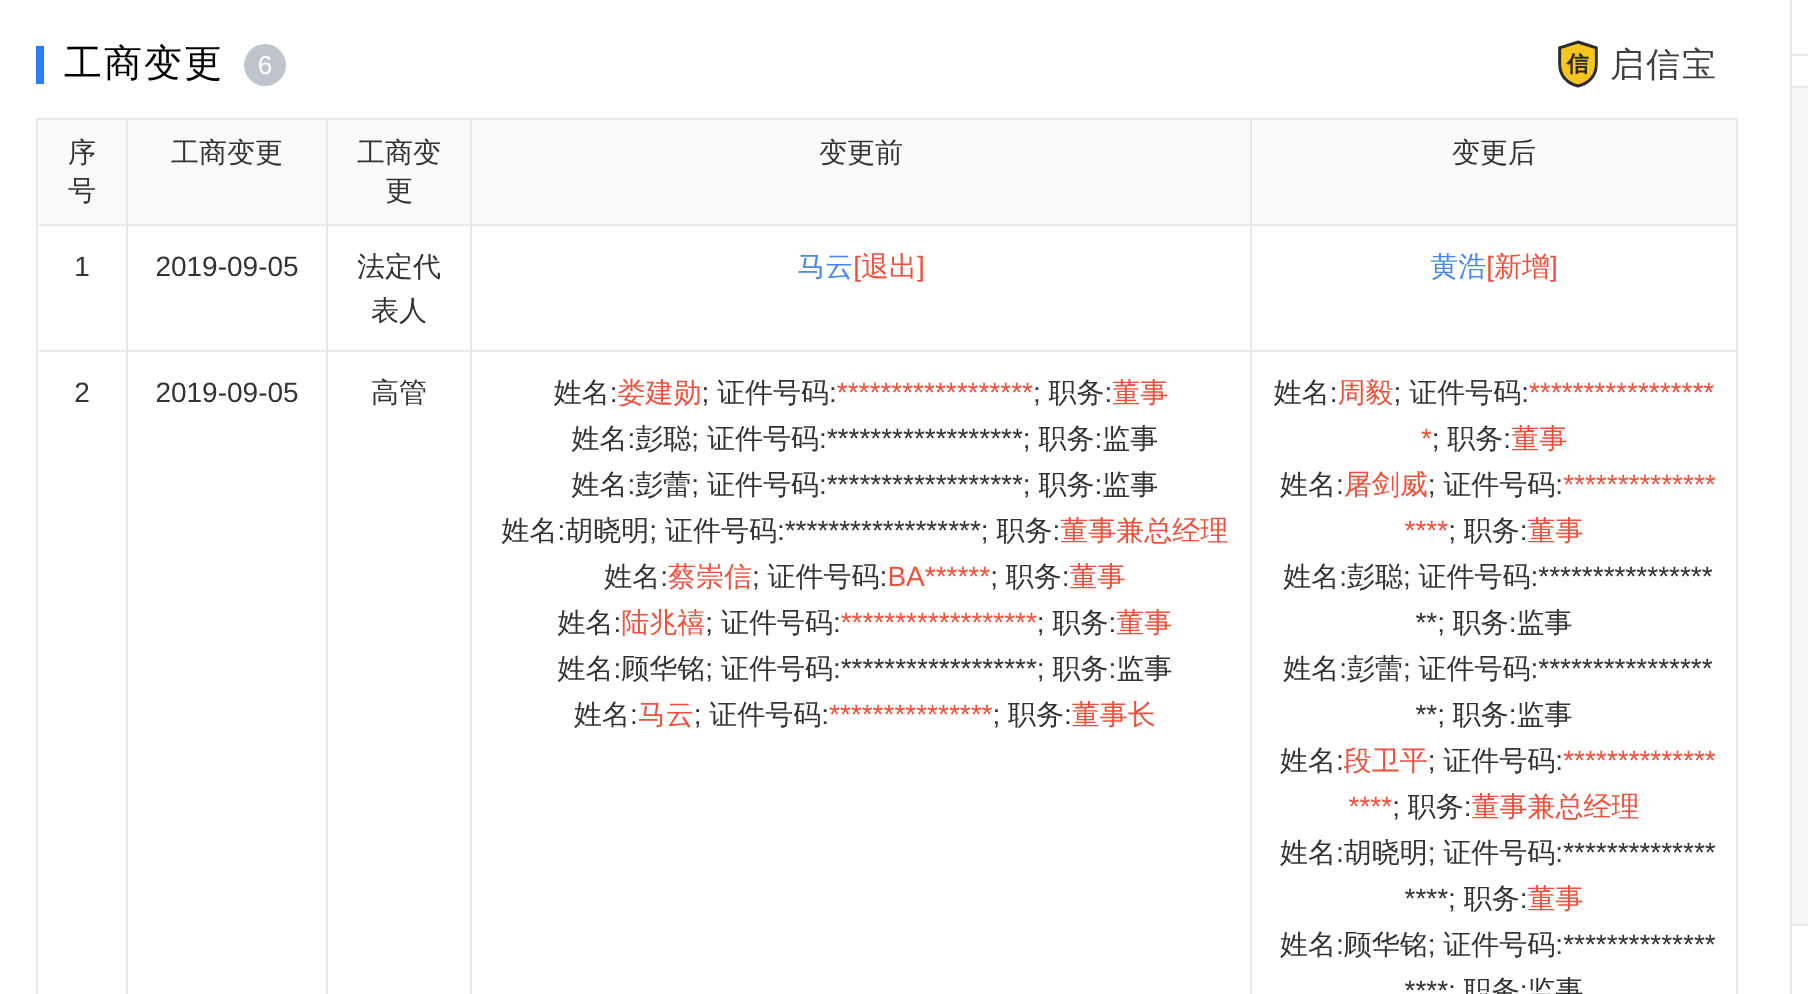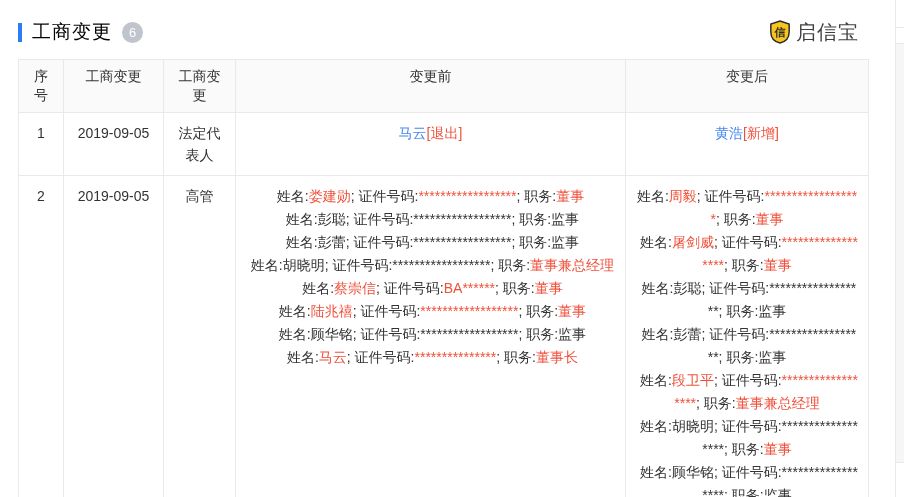--- a/index.html
+++ b/index.html
@@ -14,21 +14,21 @@
   }
   .section-header{display:flex;align-items:center;margin:20px 18px 15px 18px;height:24px;}
   .accent-bar{width:4px;height:19px;background:var(--accent);margin-right:10px;flex:0 0 auto;}
   .section-title{font-size:19px;font-weight:normal;color:#000000;letter-spacing:1px;}
   .count-badge{
     margin-left:10px;min-width:21px;height:21px;padding:0 4px;border-radius:11px;
     background:var(--badge);color:#fff;font-size:13px;
     display:flex;align-items:center;justify-content:center;
   }
   .brand{margin-left:auto;margin-right:27px;display:flex;align-items:center;gap:5px;}
-  .brand-text{font-size:20px;color:#3f3f3f;font-weight:500;letter-spacing:1px;}
+  .brand-text{font-size:17px;color:#3f3f3f;font-weight:500;letter-spacing:1px;}
   table{border-collapse:collapse;table-layout:fixed;width:850px;margin-left:18px;background:#fff;}
   th,td{
     border:1px solid var(--border);text-align:center;vertical-align:top;
     font-size:14px;color:var(--text);font-weight:normal;
   }
   th{background:var(--header-bg);padding:7px 10px;height:33px;line-height:19px;}
   td{padding:9px 10px;line-height:22px;}
   tr.row-first td{height:58px;}
   .cell-rich{white-space:pre-wrap;word-break:break-all;line-height:23px;}
   .seg-n{color:var(--text);}

